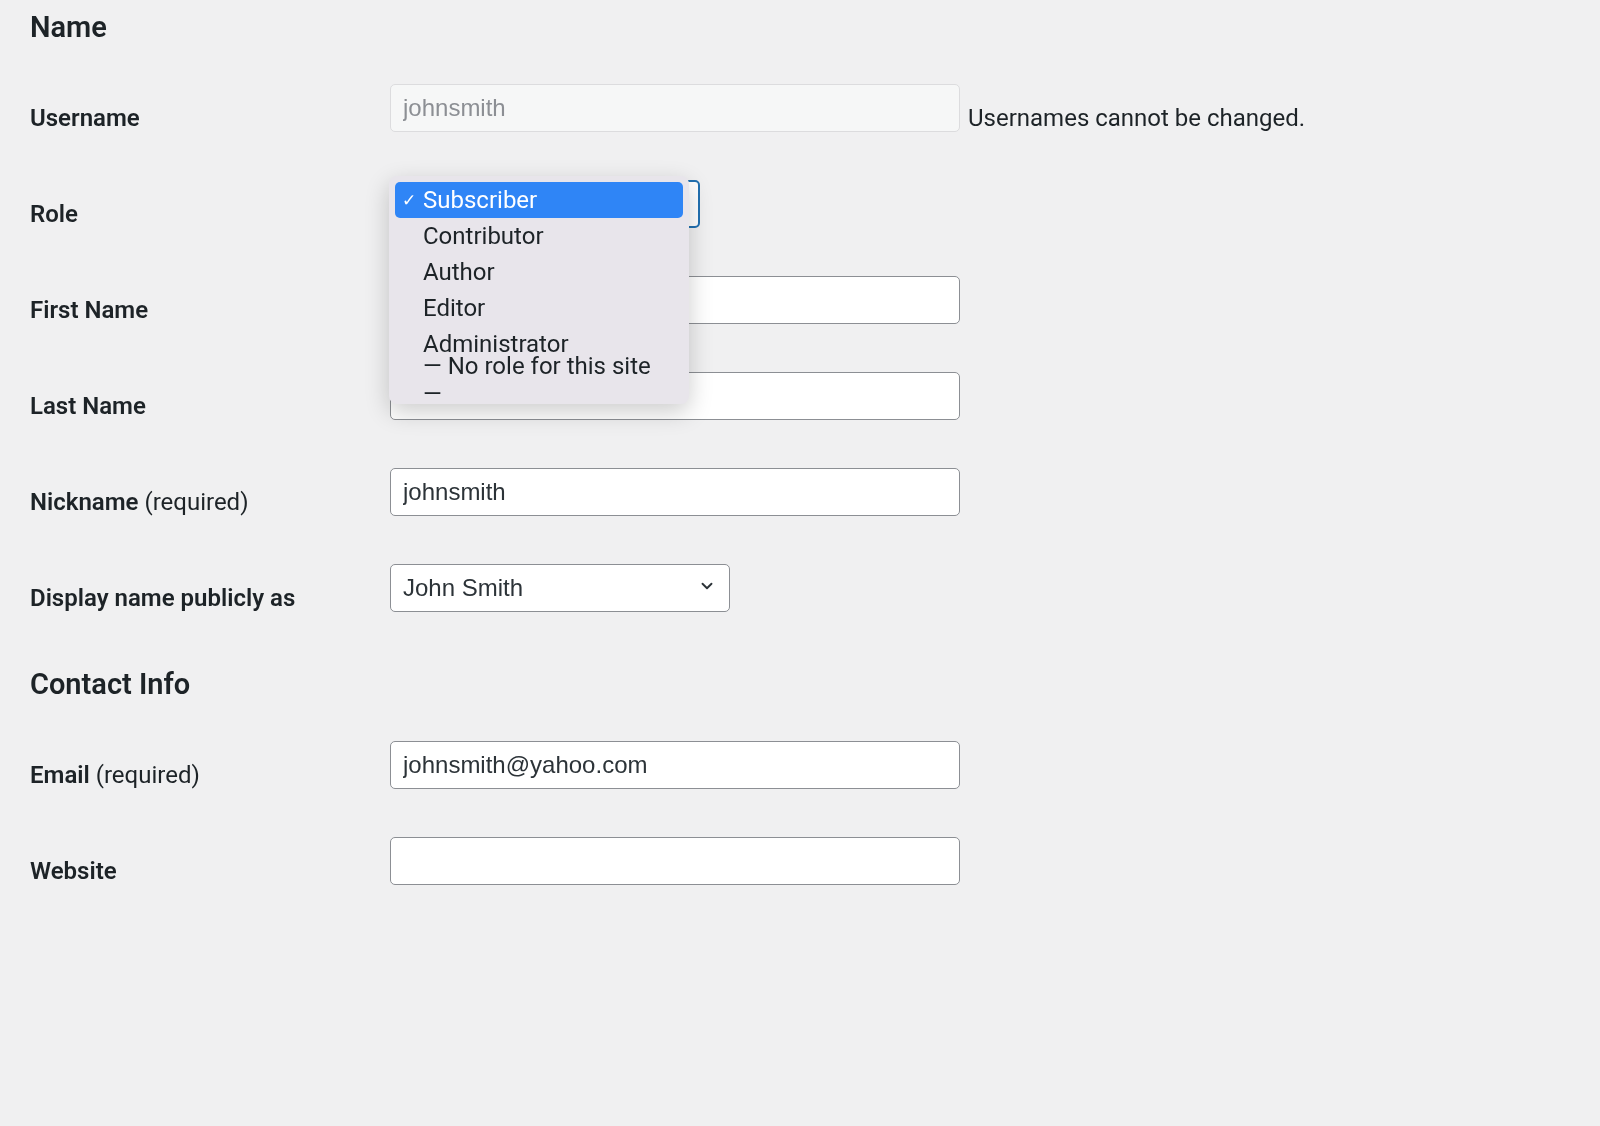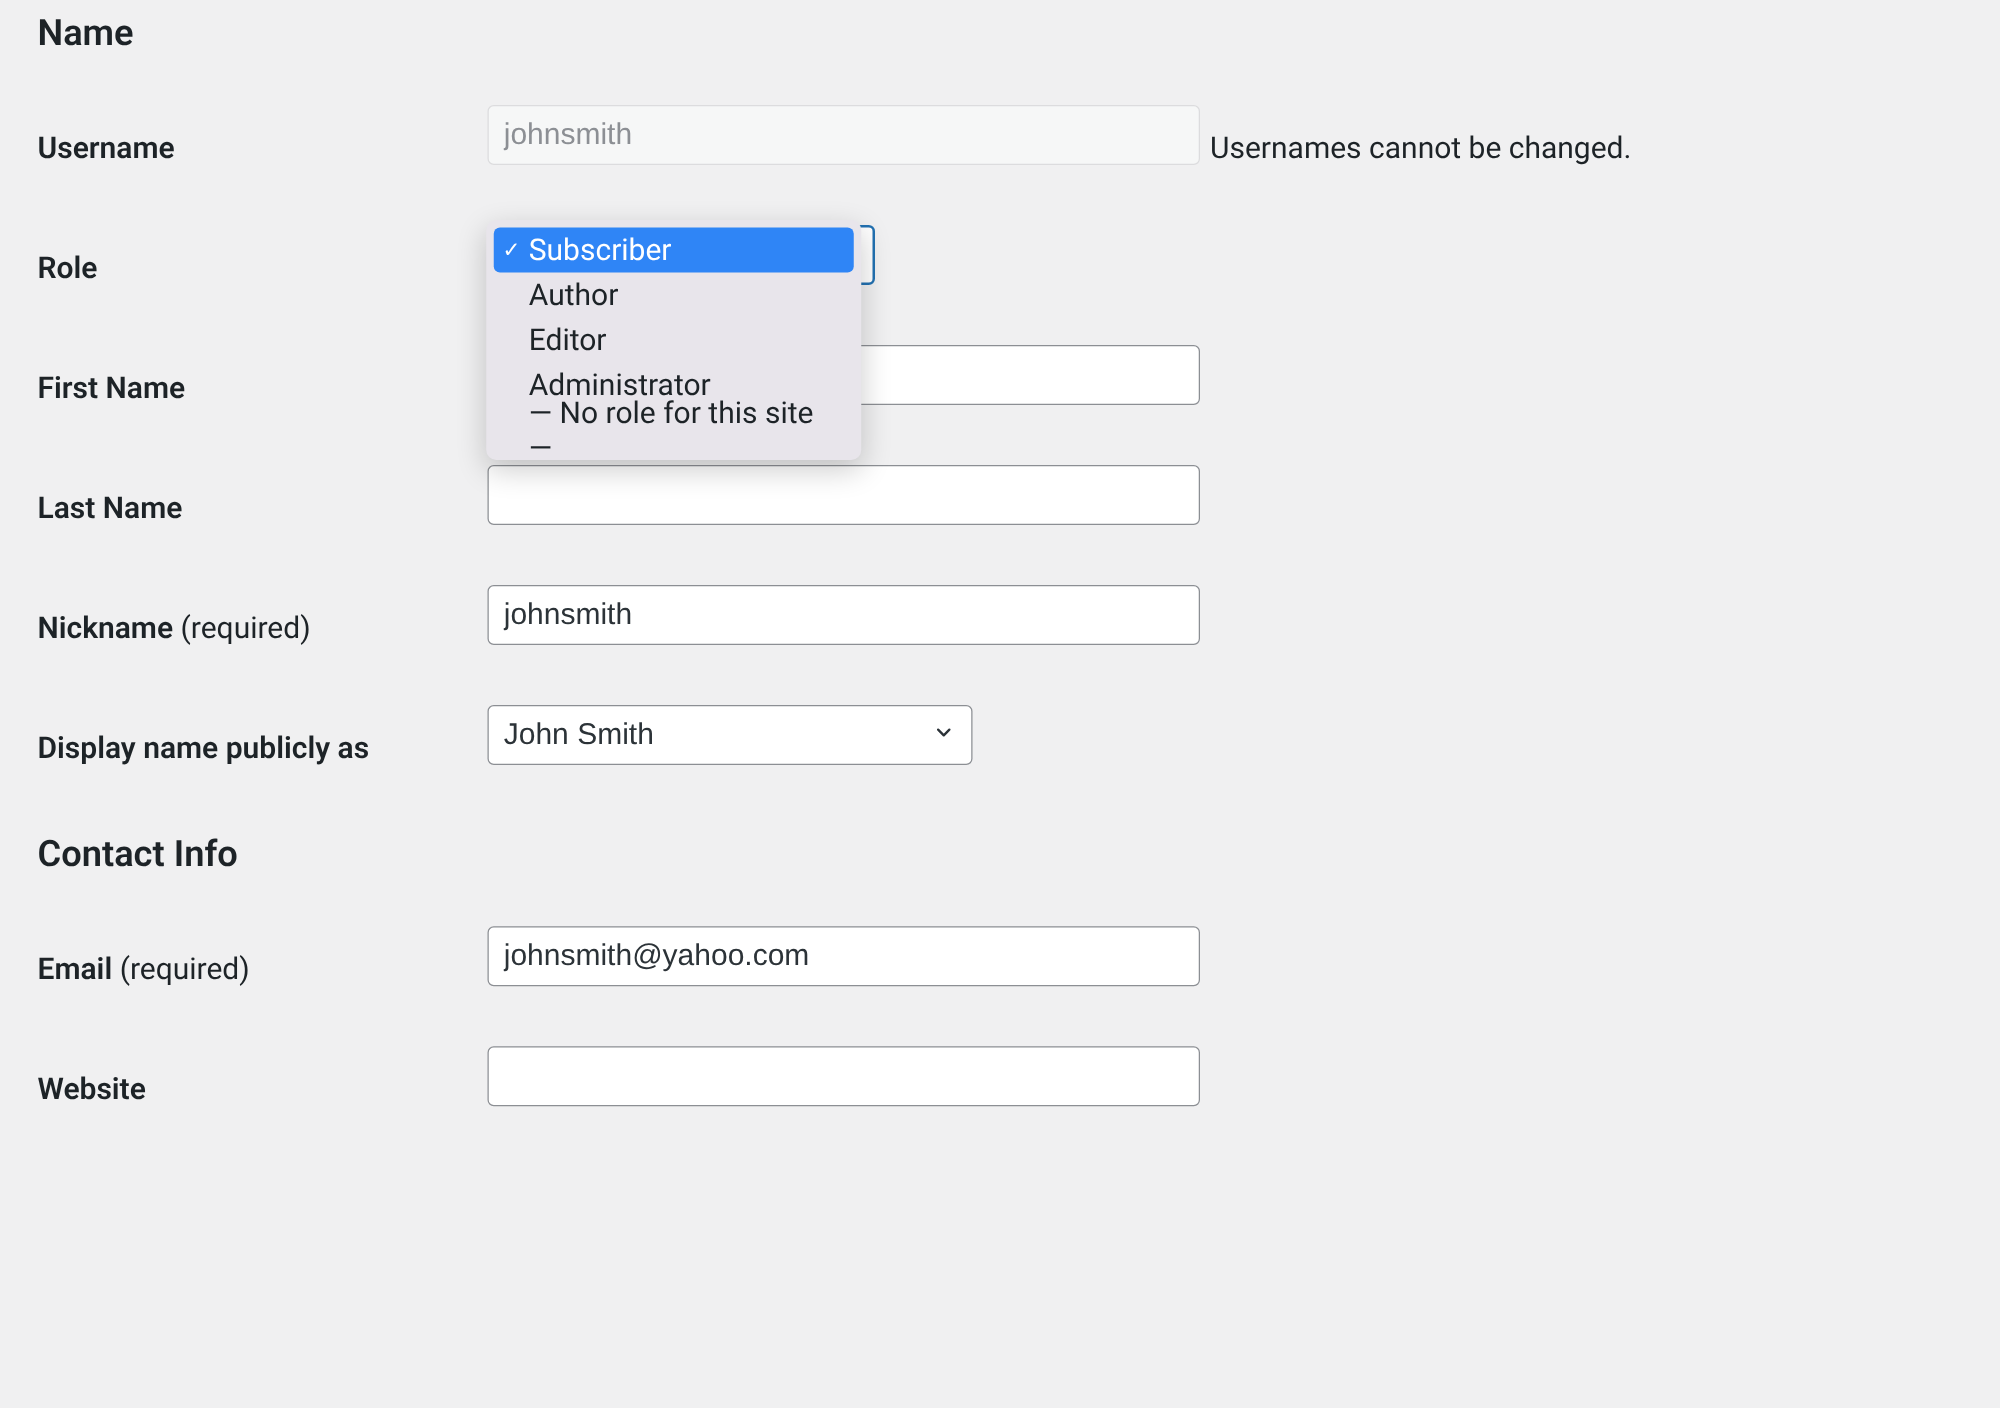--- a/index.html
+++ b/index.html
@@ -58,21 +58,21 @@
       color: #2c3338;
     }
     
     .text-input:disabled {
       background: #f6f7f7;
       color: #8c8f94;
       border-color: #dcdcde;
     }
     
     .select-input {
-      width: 388px;
+      width: 340px;
       height: 48px;
       padding: 0 40px 0 12px;
       font-size: 24px;
       border: 1px solid #8c8f94;
       border-radius: 5px;
       background: #ffffff;
       color: #2c3338;
       appearance: none;
       position: relative;
     }
@@ -156,20 +156,23 @@
 
 <div class="form-row">
   <label class="form-label">Role</label>
   <div class="role-select-focused">
     <div class="dropdown-menu">
       <div class="dropdown-item selected">
         <span class="check">✓</span>
         <span>Subscriber</span>
       </div>
       <div class="dropdown-item">
+        <span>Contributor</span>
+      </div>
+      <div class="dropdown-item">
         <span>Author</span>
       </div>
       <div class="dropdown-item">
         <span>Editor</span>
       </div>
       <div class="dropdown-item">
         <span>Administrator</span>
       </div>
       <div class="dropdown-item">
         <span>— No role for this site —</span>

